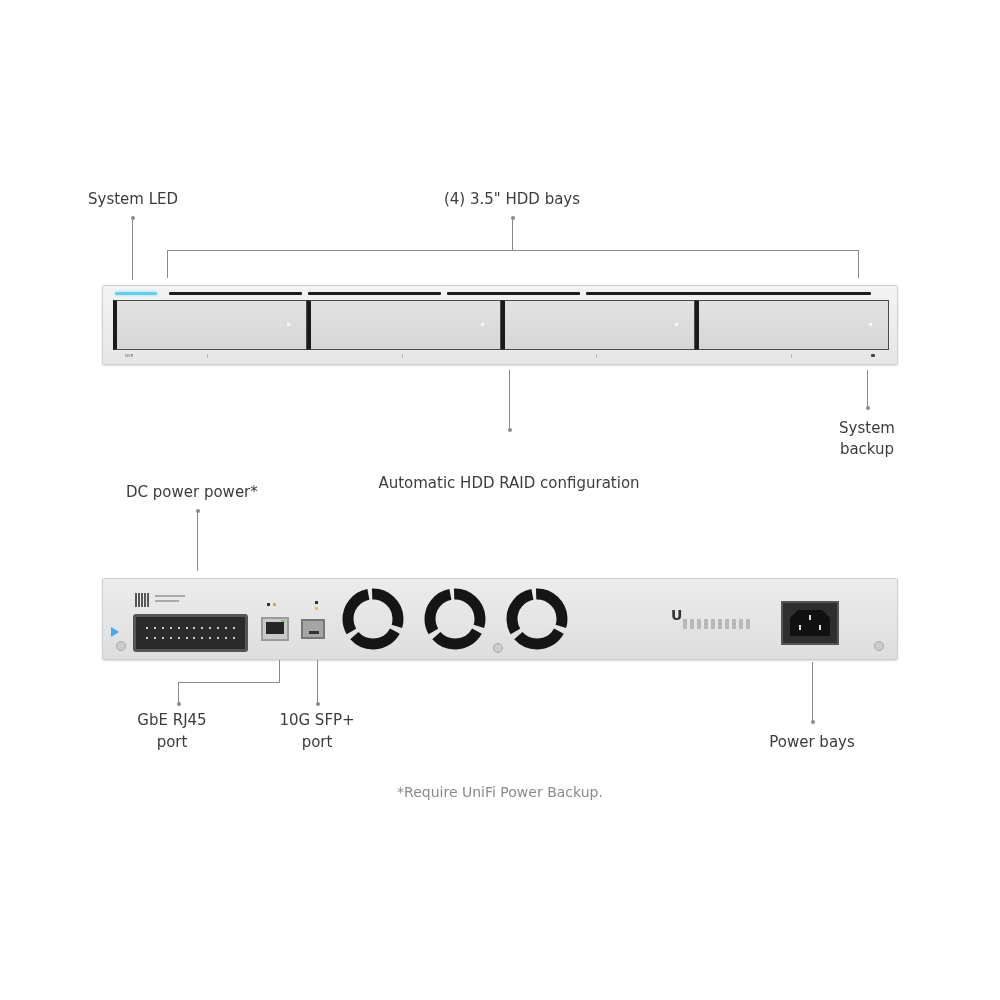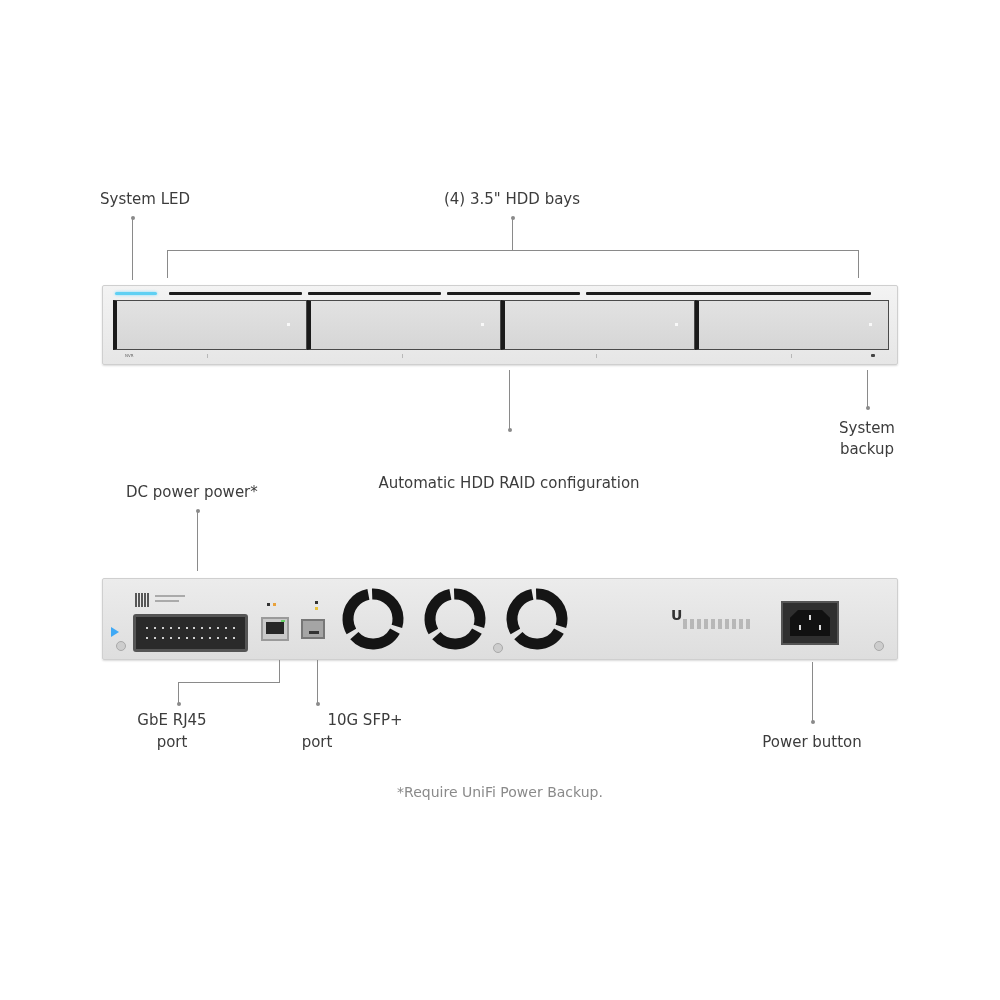--- a/index.html
+++ b/index.html
@@ -33,21 +33,21 @@
   .power{position:absolute;left:678px;top:22px;width:58px;height:44px;background:#2f2f2f;border:2px solid #555;box-sizing:border-box;}
   .power .socket{position:absolute;left:7px;top:7px;width:40px;height:26px;background:#111;clip-path:polygon(20% 0,80% 0,100% 30%,100% 100%,0 100%,0 30%);}
   .power .pin1,.power .pin2,.power .pin3{position:absolute;width:2px;height:5px;background:#ddd;}
   .ulogo{position:absolute;left:568px;top:28px;font-size:14px;font-weight:bold;color:#333;}
   .cert{position:absolute;left:580px;top:40px;width:70px;height:10px;background:repeating-linear-gradient(90deg,#9a9a9a 0 4px,transparent 4px 7px);opacity:0.6;}
   .footnote{position:absolute;left:500px;top:784px;transform:translateX(-50%);font-size:14px;color:#8a8a8a;white-space:nowrap;}
 </style>
 </head>
 <body>
 
-<div class="label" style="left:88px;top:189px;margin-left:12px;">System LED</div>
+<div class="label" style="left:88px;top:189px;">System LED</div>
 <div class="dot" style="left:131px;top:216px;"></div>
 <div class="vline" style="left:132px;top:218px;height:62px;"></div>
 
 <div class="label center" style="left:512px;top:189px;">(4) 3.5" HDD bays</div>
 <div class="dot" style="left:511px;top:216px;"></div>
 <div class="vline" style="left:512px;top:218px;height:32px;"></div>
 <div class="hline" style="left:167px;top:250px;width:691px;"></div>
 <div class="vline" style="left:167px;top:250px;height:28px;"></div>
 <div class="vline" style="left:858px;top:250px;height:28px;"></div>
 
@@ -168,20 +168,20 @@
 
 <div class="vline" style="left:279px;top:660px;height:22px;"></div>
 <div class="hline" style="left:178px;top:682px;width:102px;"></div>
 <div class="vline" style="left:178px;top:682px;height:22px;"></div>
 <div class="dot" style="left:177px;top:702px;"></div>
 <div class="label center" style="left:172px;top:710px;">GbE RJ45</div>
 <div class="label center" style="left:172px;top:732px;">port</div>
 
 <div class="vline" style="left:317px;top:660px;height:44px;"></div>
 <div class="dot" style="left:316px;top:702px;"></div>
-<div class="label center" style="left:317px;top:710px;margin-left:48px;">10G SFP+</div>
+<div class="label center" style="left:317px;top:710px;">10G SFP+</div>
 <div class="label center" style="left:317px;top:732px;">port</div>
 
 <div class="vline" style="left:812px;top:662px;height:60px;"></div>
 <div class="dot" style="left:811px;top:720px;"></div>
-<div class="label center" style="left:812px;top:732px;">Power button</div>
+<div class="label center" style="left:812px;top:732px;">Power bays</div>
 
 <div class="footnote">*Require UniFi Power Backup.</div>
 
 </body></html>

